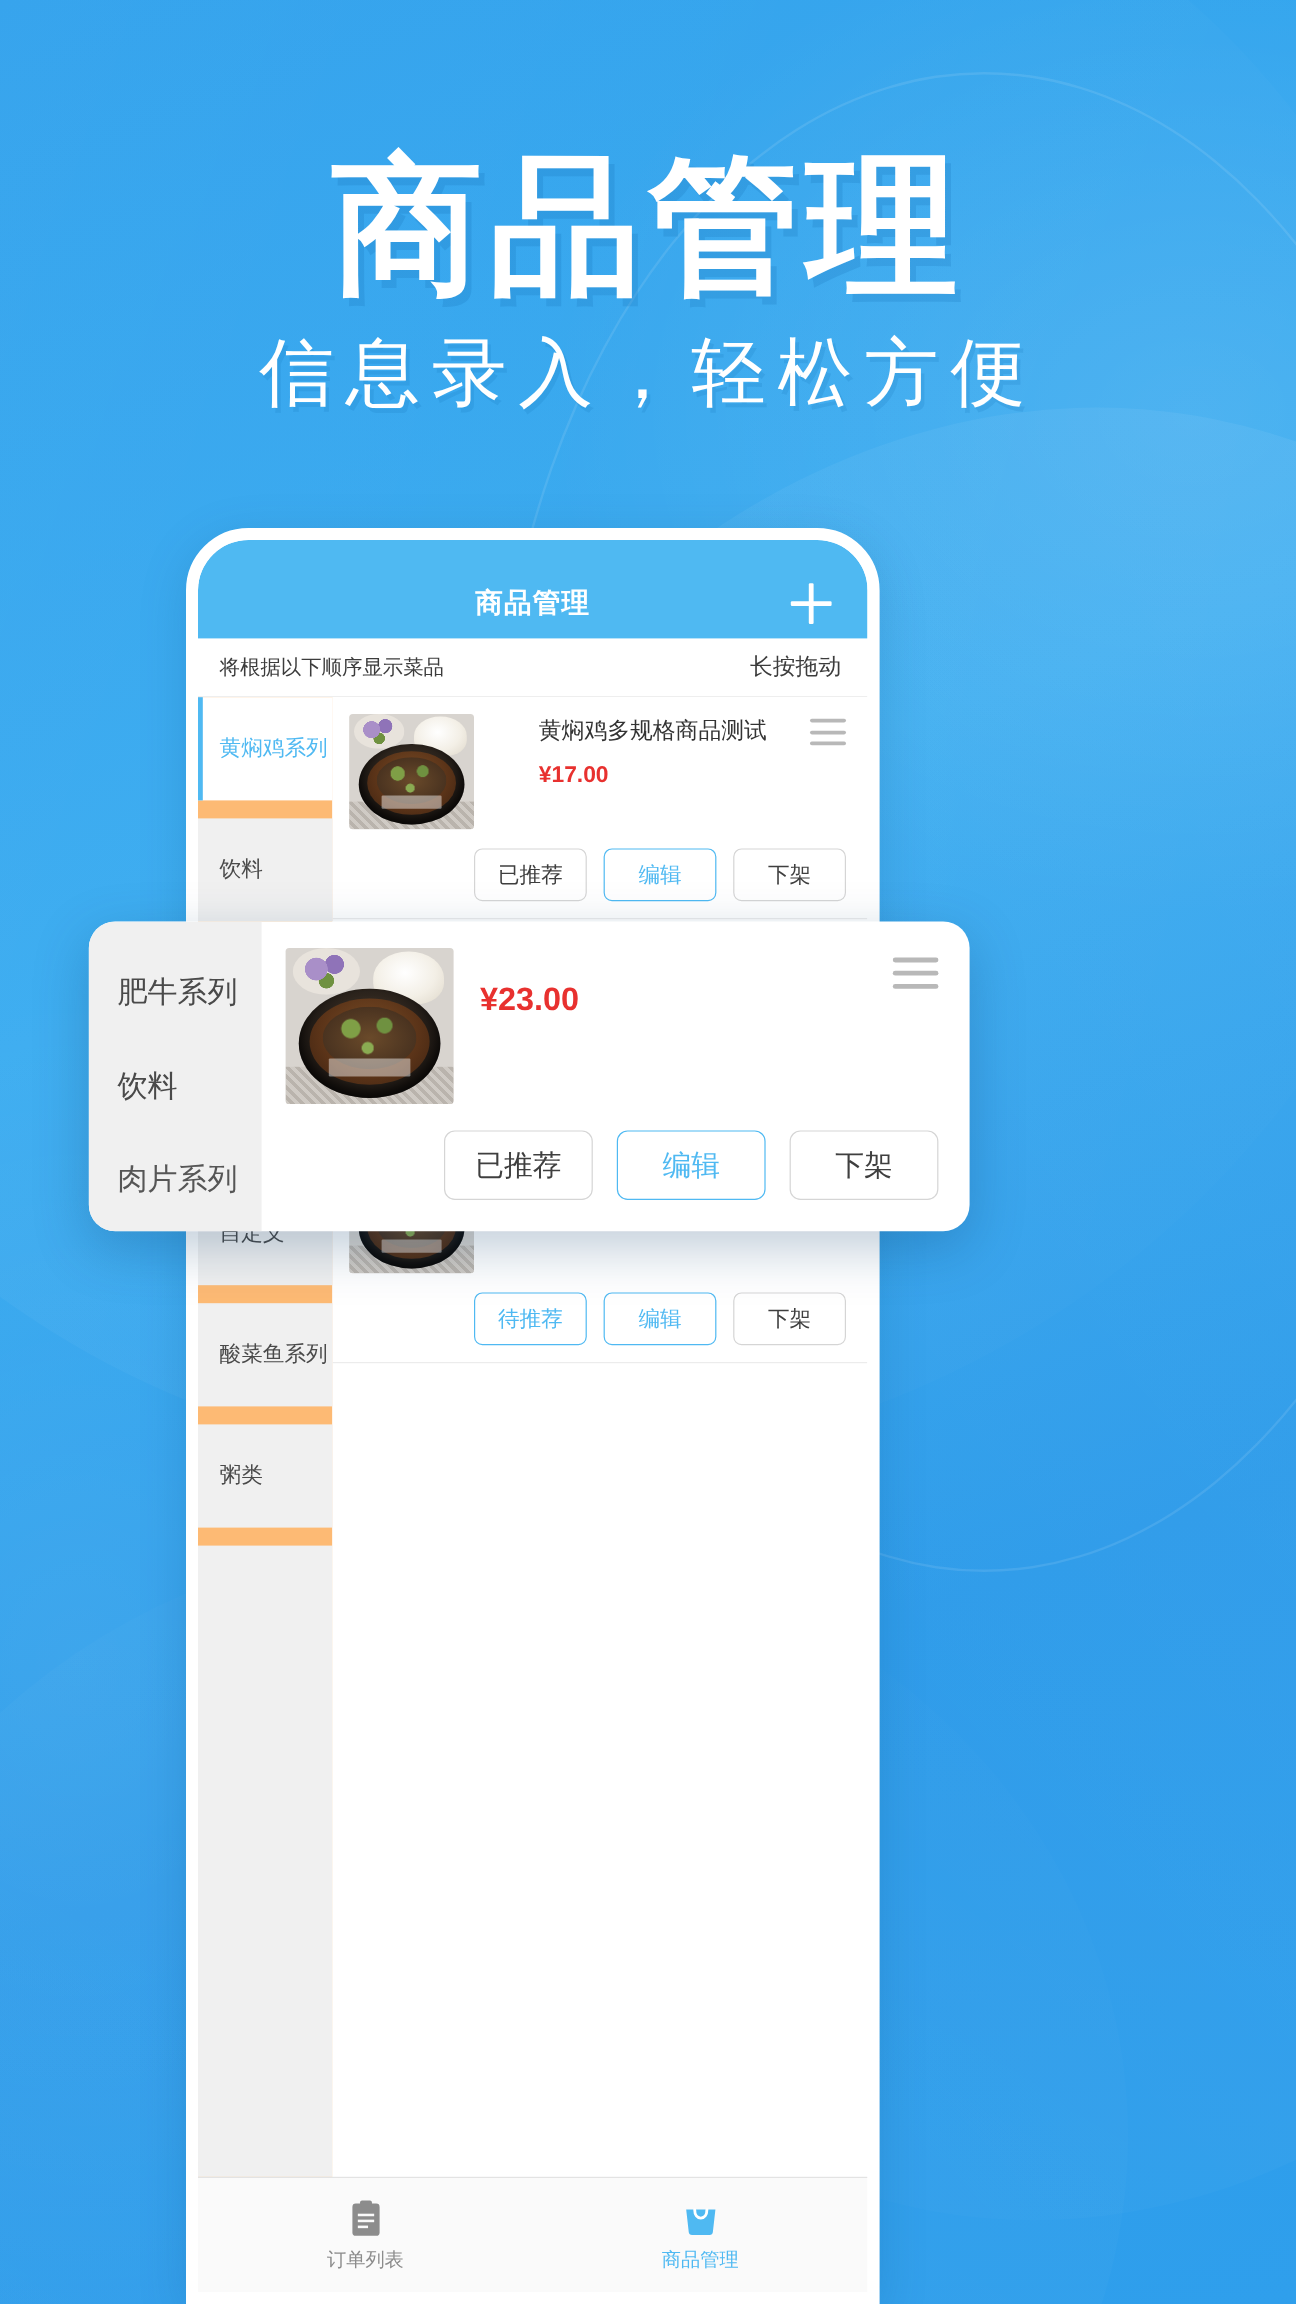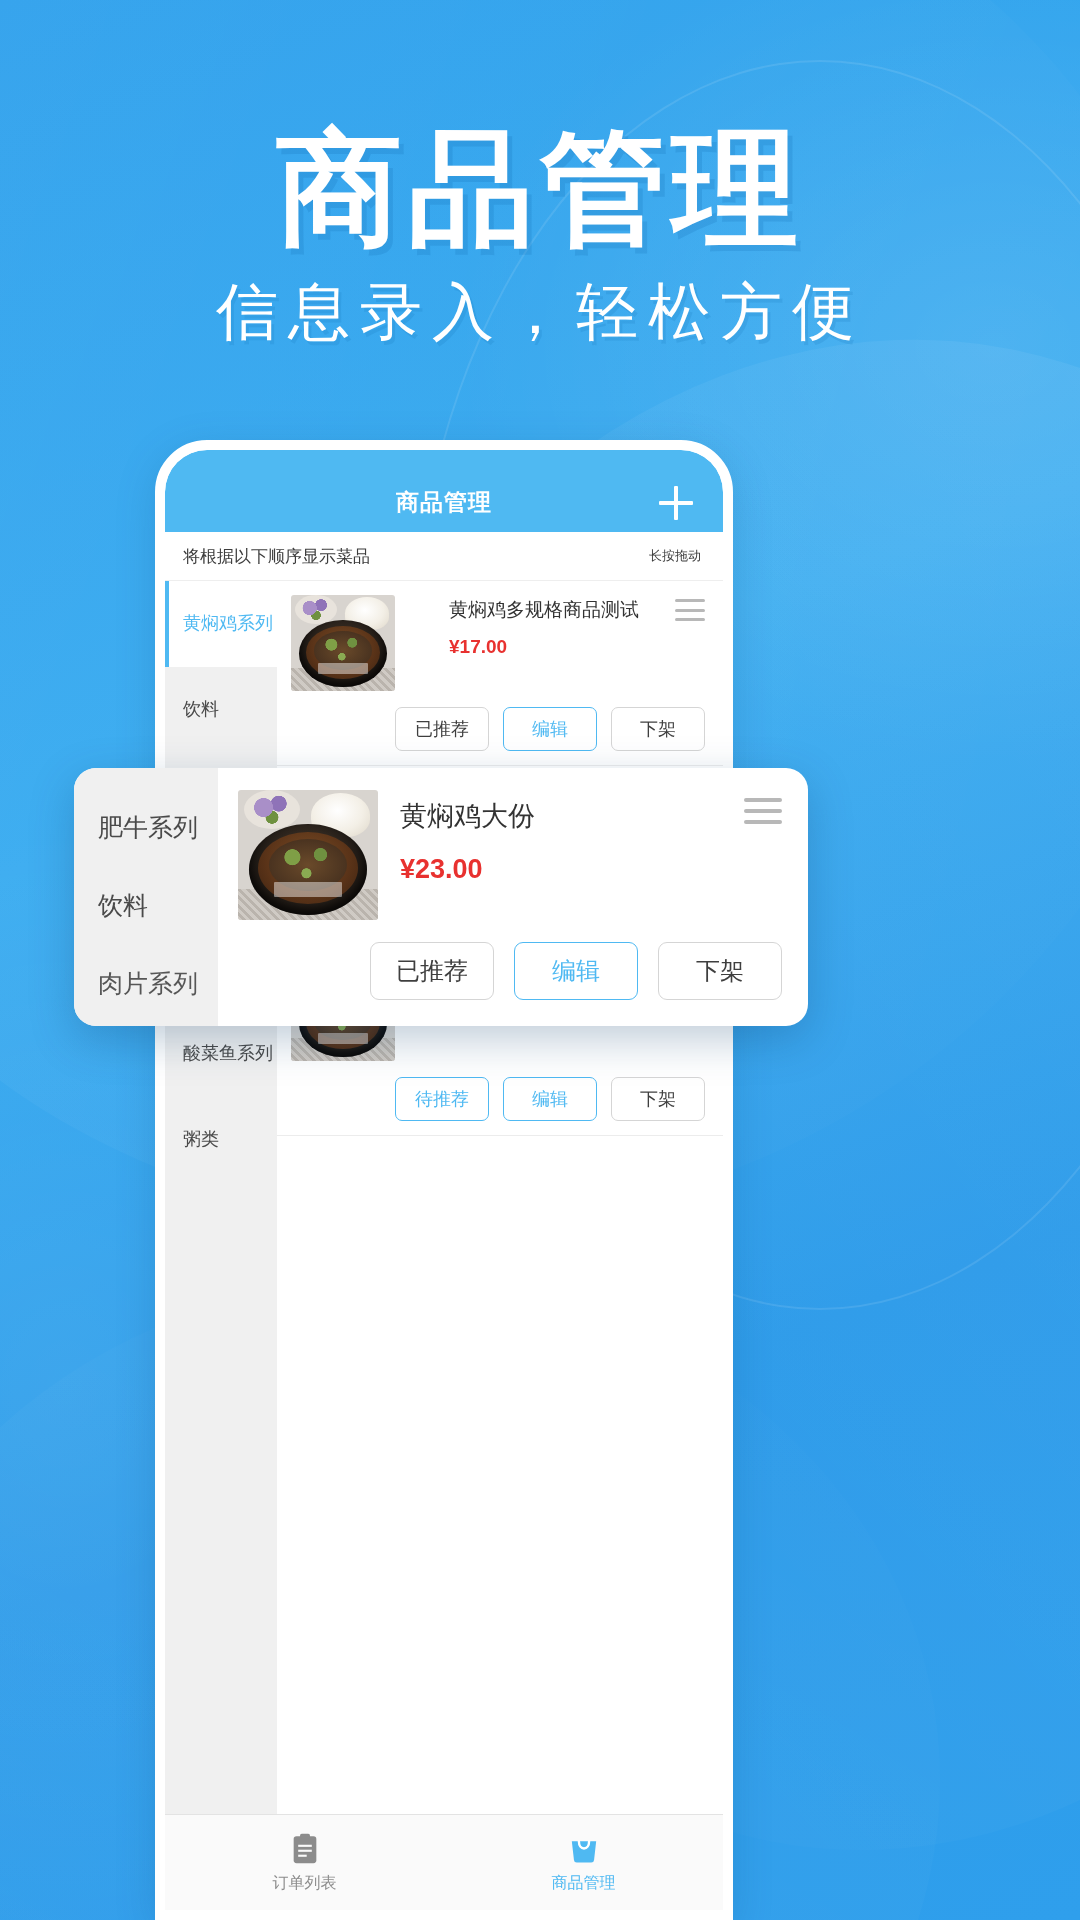--- a/index.html
+++ b/index.html
@@ -134,37 +134,38 @@
   #sub-header {
     flex: 0 0 auto;
     height: 48px;
     display: flex;
     align-items: center;
     justify-content: space-between;
     padding: 0 22px 0 18px;
     background: #ffffff;
   }
   #sub-header-hint { font-size: 17px; color: #3c3c3c; }
-  #sub-header-drag { font-size: 13px; color: #3c3c3c; }
+  #sub-header-drag { font-size: 19px; color: #3c3c3c; }
 
   
   #content {
     flex: 1 1 auto;
     display: flex;
     min-height: 0;
     background: #ffffff;
     border-top: 1px solid #eeeeee;
   }
 
   
   #sidebar {
     flex: 0 0 112px;
-    background: #0f766e;
+    background: #fdba74;
     display: flex;
     flex-direction: column;
+    gap: 15px;
   }
   .cat-item {
     min-height: 86px;
     display: flex;
     align-items: center;
     padding: 10px 0 10px 18px;
     font-size: 18px;
     color: #4a4a4a;
     line-height: 1.32;
     position: relative;
@@ -585,21 +586,20 @@
       <div id="drag-thumb" class="thumb">
         <div class="flower"></div>
         <div class="rice"></div>
         <div class="mat"></div>
         <div class="bowl"></div>
         <div class="bowl-rim"></div>
         <div class="food"></div>
         <div class="watermark"></div>
       </div>
       <div id="drag-info">
-        <div id="drag-name">黄焖鸡大份</div>
         <div id="drag-price">¥23.00</div>
       </div>
       <div id="drag-handle-big">
         <span></span>
           <span></span>
           <span></span>
       </div>
     </div>
     <div id="drag-actions">
       <div class="pill-lg">已推荐</div>

